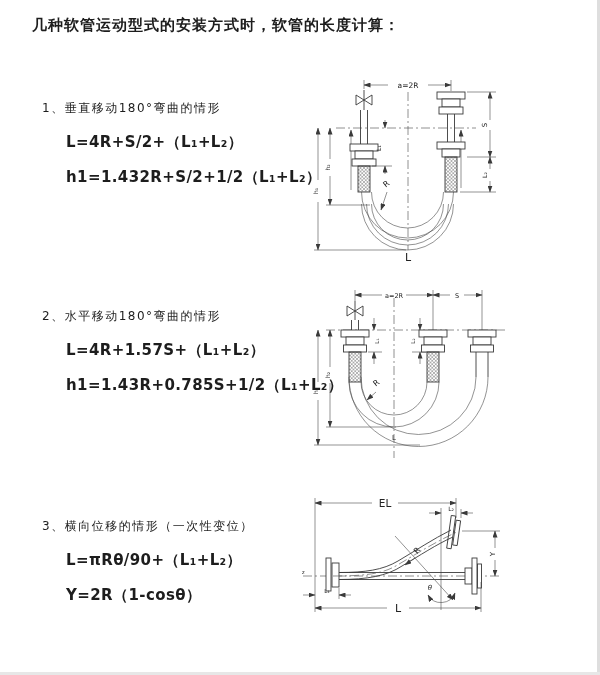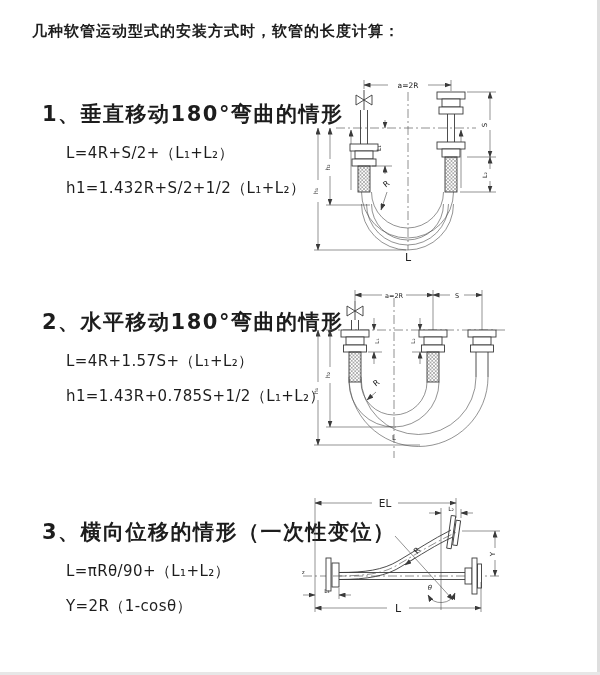--- a/index.html
+++ b/index.html
@@ -1,23 +1,23 @@
 <!DOCTYPE html>
 <html><head>
 <meta charset="utf-8">
 <style>
   html,body{margin:0;padding:0;background:#fff;}
   .page{position:relative;width:600px;height:675px;background:#ffffff;overflow:hidden;
         font-family:"DejaVu Sans","Liberation Sans",sans-serif;color:#1d1d1d;}
   .edge-r{position:absolute;right:0;top:0;width:3px;height:100%;background:#dedede;}
   .edge-b{position:absolute;left:0;bottom:0;width:100%;height:3px;background:#e7e7e7;}
-  .title{position:absolute;left:32px;top:22px;font-size:15px;font-weight:700;letter-spacing:1px;}
+  .title{position:absolute;left:32px;top:16px;font-size:15px;font-weight:700;letter-spacing:1px;}
   .sec{position:absolute;left:42px;}
-  .heading{font-size:21px;font-weight:700;letter-spacing:1.5px;margin:0 0 13px 0;white-space:nowrap;}
-  .formula{font-size:15px;font-weight:400;letter-spacing:.4px;margin:16px 0 14px 24px;white-space:nowrap;}
+  .heading{font-size:12px;font-weight:400;letter-spacing:1.5px;margin:0 0 13px 0;white-space:nowrap;}
+  .formula{font-size:15px;font-weight:700;letter-spacing:.4px;margin:16px 0 14px 24px;white-space:nowrap;}
   .diag{position:absolute;}
   svg{display:block;}
   svg text{font-family:"DejaVu Sans","Liberation Sans",sans-serif;fill:#222;stroke:none;}
   .ln{stroke:#3a3a3a;fill:none;stroke-width:.9;}
   .thin{stroke:#4a4a4a;fill:none;stroke-width:.6;}
   .cl{stroke:#555;fill:none;stroke-width:.65;stroke-dasharray:9 3 2 3;}
   .fl{stroke:#3a3a3a;fill:#fff;stroke-width:.9;}
   .hose{stroke:#3a3a3a;stroke-width:.9;}
 </style>
 </head>

